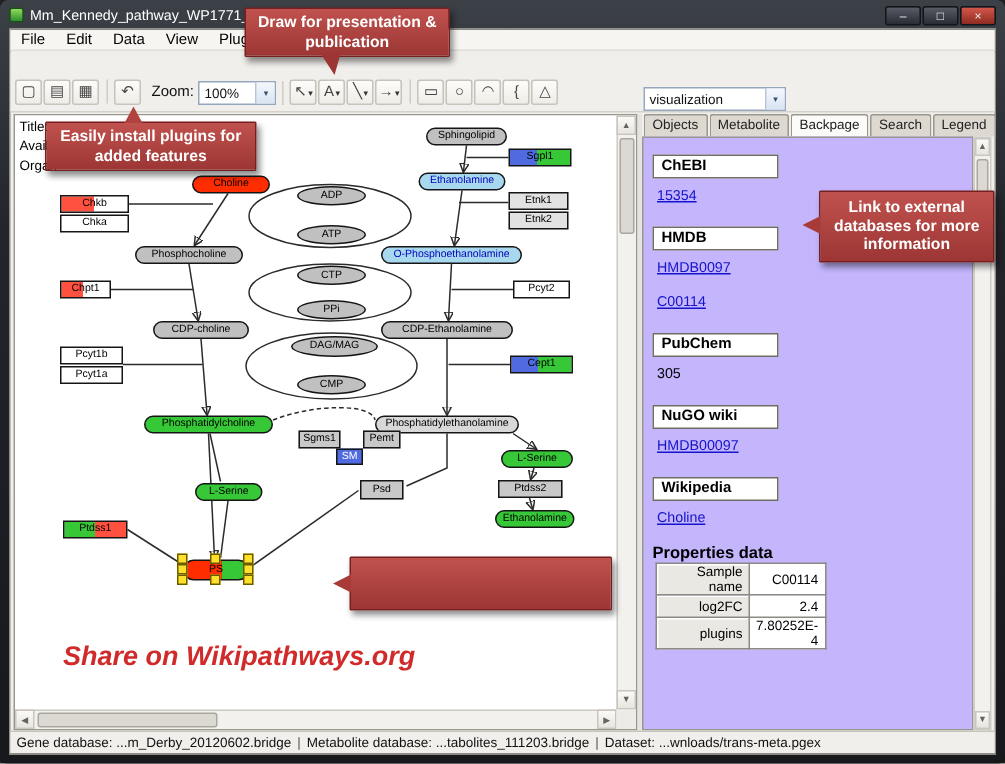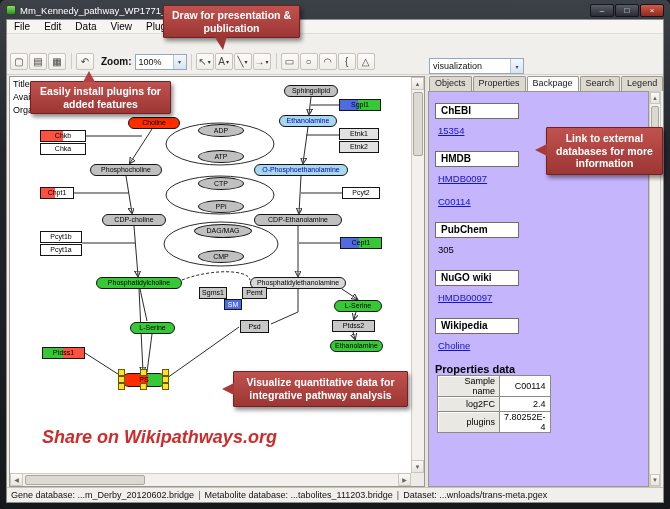--- a/index.html
+++ b/index.html
@@ -13,21 +13,21 @@
   .winbtn.close { background:linear-gradient(#d3584a,#8e2b20); }
   .client { position:absolute; left:6px; right:6px; top:19px; bottom:6px; background:#f1efeb; border:1px solid #8e8c86; }
   .menubar { position:absolute; top:0; left:0; right:0; height:14px; background:#f6f5f1; border-bottom:1px solid #dedcd5; display:flex; align-items:center; font-size:10px; color:#000; }
   .menu-item { padding:0 7px; height:100%; display:flex; align-items:center; }
   .toolbar { position:absolute; top:15px; left:0; right:0; height:40px; background:#f1efeb; border-bottom:1px solid #d4d2cb; }
   .tb-row { position:absolute; left:3px; bottom:3px; height:19px; display:flex; align-items:center; }
   .tb-btn { min-width:18px; height:17px; padding:0 1px; border:1px solid #c6c3bb; background:linear-gradient(#fdfcfa,#efede7); border-radius:2px; display:flex; align-items:center; justify-content:center; margin-right:1px; color:#444; }
   .tb-glyph { font-size:10px; line-height:1; }
   .tb-dd { font-size:6px; margin-left:1px; color:#333; }
   .tb-sep { width:1px; height:16px; background:#cfccc5; margin:0 4px; }
-  .zoom-label { font-size:10px; margin:0 3px 0 6px; color:#111;font-weight:bold; }
+  .zoom-label { font-size:10px; margin:0 3px 0 6px; color:#111; }
   .combo { height:16px; background:#fff; border:1px solid #94a7bc; display:flex; align-items:center; font-size:9px; color:#111; }
   .combo .combo-text { padding-left:3px; white-space:nowrap; }
   .combo .arrow-box { margin-left:auto; width:13px; align-self:stretch; border-left:1px solid #b6c4d6; background:linear-gradient(#f4f8fd,#d8e4f2); display:flex; align-items:center; justify-content:center; font-size:6px; color:#35506e; }
   .zoom-combo { width:52px; }
   .viz-combo { position:absolute; left:422px; top:38px; width:95px; }
   .content { position:absolute; top:56px; left:0; right:0; bottom:15px; }
   .canvas { position:absolute; left:2px; top:0; width:416px; height:100%; background:#fff; border:1px solid #9a978f; }
   .draw-area { position:absolute; left:0; top:0; right:13px; bottom:13px; overflow:hidden; background:#fff; }
   svg.edges { position:absolute; left:0; top:0; }
   svg.edges path, svg.edges ellipse { fill:none; stroke:#2b2b2b; stroke-width:1; }
@@ -276,21 +276,21 @@
           <span class="sb-btn right">▶</span>
         </div>
         <div class="sb-corner"></div>
       </div>
 
       <div class="splitter"></div>
 
       <div class="panel">
         <div class="panel-tabs">
             <div class="tab">Objects</div>
-            <div class="tab">Properties</div>
+            <div class="tab">Metabolite</div>
             <div class="tab active">Backpage</div>
             <div class="tab">Search</div>
             <div class="tab">Legend</div>
           </div>
         <div class="panel-body">
           <div>
               <div class="bp-section"><div class="bp-header">ChEBI</div><div class="bp-link">15354</div></div>
               <div class="bp-section"><div class="bp-header">HMDB</div><div class="bp-link">HMDB0097</div></div>
               <div class="bp-section"><div class="bp-link">C00114</div></div>
               <div class="bp-section"><div class="bp-header">PubChem</div><div class="bp-value">305</div></div>
@@ -339,17 +339,16 @@
   </div>
   <div class="callout co-plugins">
     <span>Easily install plugins for added features</span>
     <i class="ptr ptr-up"></i>
   </div>
   <div class="callout co-link">
     <span>Link to external databases for more information</span>
     <i class="ptr ptr-left"></i>
   </div>
   <div class="callout co-viz">
-    <span>Visualize quantitative data for integrative pathway analysis</span>
     <i class="ptr ptr-left"></i>
   </div>
   <div class="share">Share on Wikipathways.org</div>
 </div>
 
 </body></html>

